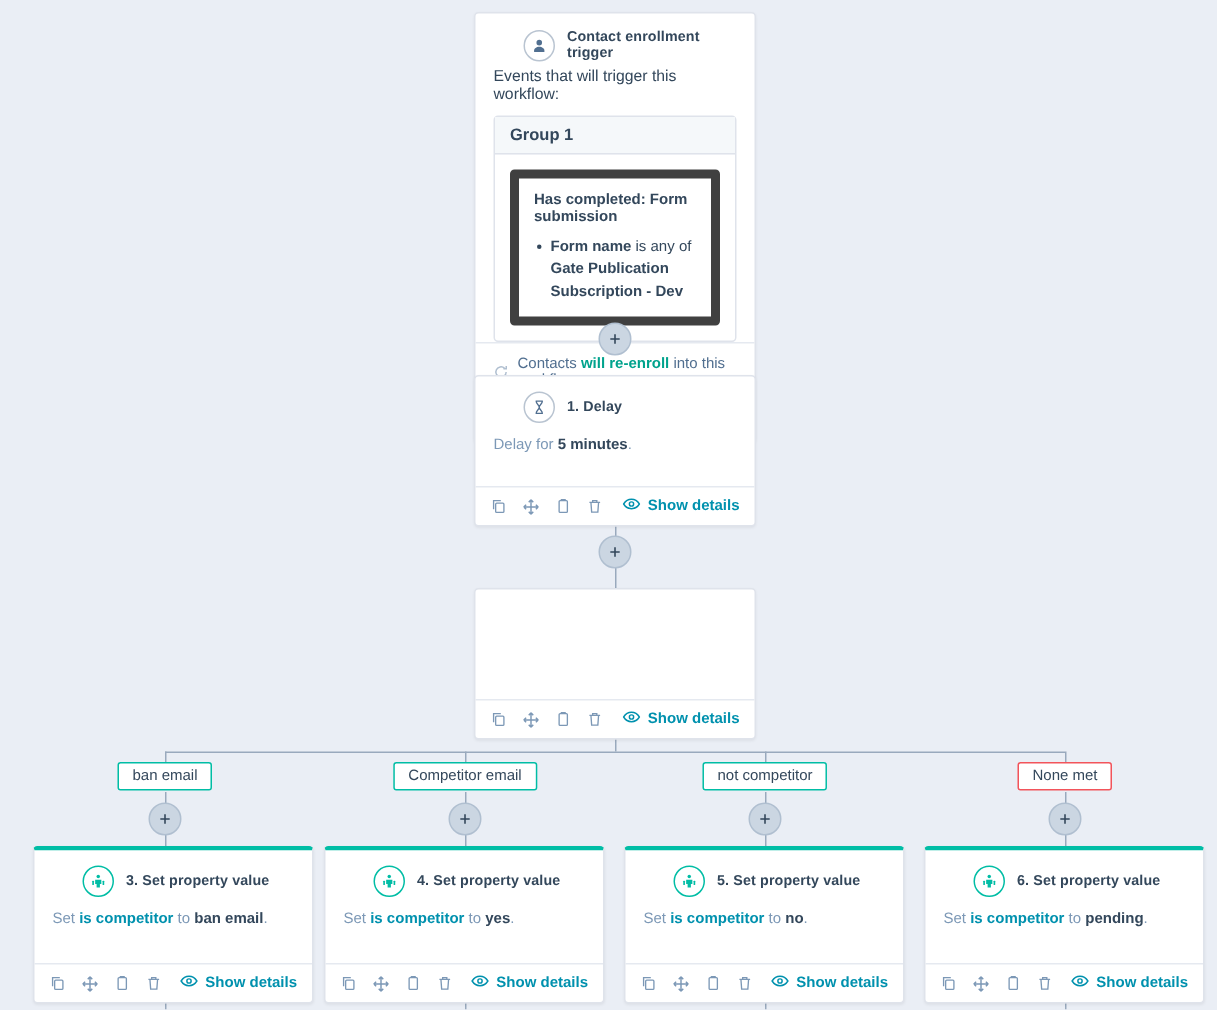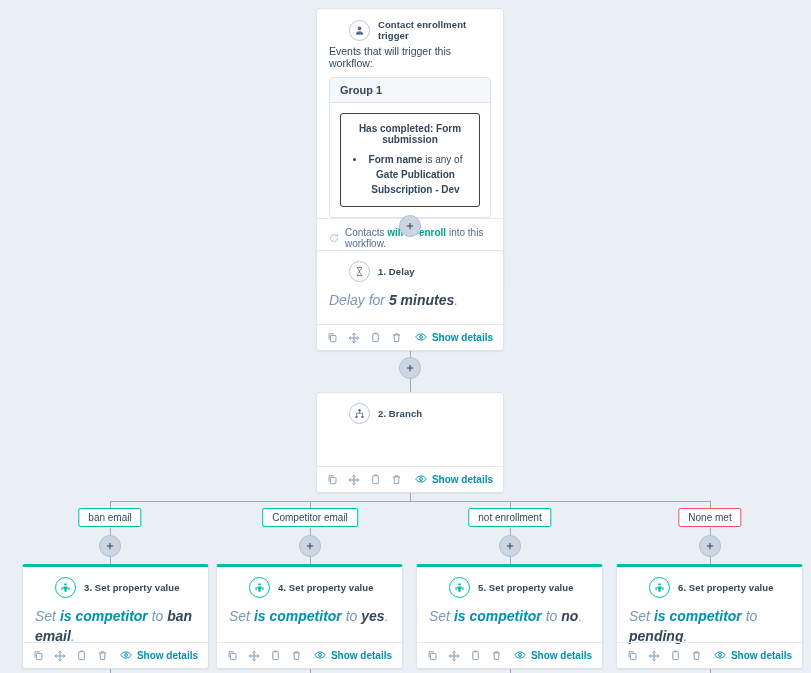--- a/index.html
+++ b/index.html
@@ -39,21 +39,21 @@
   .node-icon {
     width: 21px; height: 21px; border-radius: 50%;
     border: 1px solid #b9c4d1; background: #fff;
     display: flex; align-items: center; justify-content: center;
     flex: 0 0 auto; color: #516f90;
   }
   .node-icon.teal { border-color: #00bda5; color: #00bda5; }
   .node-title {
     font-size: 9.5px; color: #33475b; font-weight: 700; letter-spacing: .1px;
   }
-  .card-body { padding: 4px 12px 10px 12px; font-size: 14px; color: #33475b; line-height: 1.45; font-style: italic; }
+  .card-body { padding: 4px 12px 10px 12px; font-size: 10px; color: #33475b; line-height: 1.45; }
   .card-body .muted { color: #7c98b6; }
   .card-body b { font-weight: 700; color: #33475b; }
 
   .card-foot {
     border-top: 1px solid #e5e9f0;
     display: flex; align-items: center; justify-content: space-between;
     padding: 5px 10px; height: 26px;
   }
   .foot-icons { display: flex; align-items: center; gap: 10px; color: #7c98b6; }
   .foot-icons span { display: flex; cursor: pointer; }
@@ -65,22 +65,22 @@
   
   .trigger-lead { padding: 0 12px 8px 12px; font-size: 10.5px; color: #33475b; }
   .group-box {
     margin: 0 12px; border: 1px solid #dfe3eb; border-radius: 3px; background: #fff;
   }
   .group-head {
     background: #f5f8fa; border-bottom: 1px solid #dfe3eb;
     padding: 6px 10px; font-size: 11px; font-weight: 700; color: #33475b;
   }
   .group-inner {
-    margin: 10px; border: 1px solid #404040; border-radius: 3px;
-    padding: 9px 10px; font-size: 10px; color: #33475b; text-align: center;
+    margin: 10px; border: 6px solid #404040; border-radius: 3px;
+    padding: 9px 10px; font-size: 10px; color: #33475b;
   }
   .filter-title { font-weight: 700; margin-bottom: 7px; }
   .filter-list { list-style: none; }
   .filter-list li { position: relative; padding-left: 11px; line-height: 1.5; }
   .filter-list li::before {
     content: ""; position: absolute; left: 2px; top: 6px;
     width: 3px; height: 3px; border-radius: 50%; background: #33475b;
   }
   .reenroll {
     display: flex; align-items: center; gap: 6px;
@@ -209,31 +209,20 @@
   </div>
 
   <div class="vline" style="left:410px; top:351px; height:43px;"></div>
   <div class="plus-btn" style="left:399px; top:357px;">
     <svg width="10" height="10" viewBox="0 0 16 16" stroke="currentColor" stroke-width="1.7">
         <path d="M8 3v10M3 8h10"></path>
       </svg>
   </div>
 
   <div class="card" style="left:316px; top:392px; width:188px; height:101px;">
-    <div class="card-head">
-      <span class="node-icon">
-        <svg width="11" height="11" viewBox="0 0 16 16" fill="none" stroke="currentColor" stroke-width="1.2">
-            <circle cx="8" cy="3.2" r="1.8" fill="currentColor" stroke="none"></circle>
-            <circle cx="3.6" cy="12.6" r="1.8" fill="currentColor" stroke="none"></circle>
-            <circle cx="12.4" cy="12.6" r="1.8" fill="currentColor" stroke="none"></circle>
-            <path d="M8 5v2.6M3.6 10.8V7.6h8.8v3.2"></path>
-          </svg>
-      </span>
-      <span class="node-title">2. Branch</span>
-    </div>
     <div class="card-foot" style="position:absolute; left:0; right:0; bottom:0;">
       <div class="foot-icons">
         <span>
             <svg width="11" height="11" viewBox="0 0 16 16" fill="none" stroke="currentColor" stroke-width="1.3">
               <rect x="5" y="5" width="8" height="9" rx="1"></rect>
               <path d="M3 11V2.6h7"></path>
             </svg>
           </span>
         <span>
             <svg width="12" height="12" viewBox="0 0 16 16" fill="none" stroke="currentColor" stroke-width="1.3">
@@ -264,21 +253,21 @@
 
   <div class="vline" style="left:410px; top:493px; height:8px;"></div>
   <div class="hline" style="left:110px; top:501px; width:600px;"></div>
   <div class="vline" style="left:110px; top:501px; height:8px;"></div>
   <div class="vline" style="left:310px; top:501px; height:8px;"></div>
   <div class="vline" style="left:510px; top:501px; height:8px;"></div>
   <div class="vline" style="left:710px; top:501px; height:8px;"></div>
 
   <div class="branch-label" style="left:110px; top:508px;">ban email</div>
   <div class="branch-label" style="left:310px; top:508px;">Competitor email</div>
-  <div class="branch-label" style="left:510px; top:508px;">not enrollment</div>
+  <div class="branch-label" style="left:510px; top:508px;">not competitor</div>
   <div class="branch-label none-met" style="left:710px; top:508px;">None met</div>
 
   <div class="vline" style="left:110px; top:528px; height:36px;"></div>
   <div class="vline" style="left:310px; top:528px; height:36px;"></div>
   <div class="vline" style="left:510px; top:528px; height:36px;"></div>
   <div class="vline" style="left:710px; top:528px; height:36px;"></div>
 
   <div class="plus-btn" style="left:99px; top:535px;">
       <svg width="10" height="10" viewBox="0 0 16 16" stroke="currentColor" stroke-width="1.7">
         <path d="M8 3v10M3 8h10"></path>

